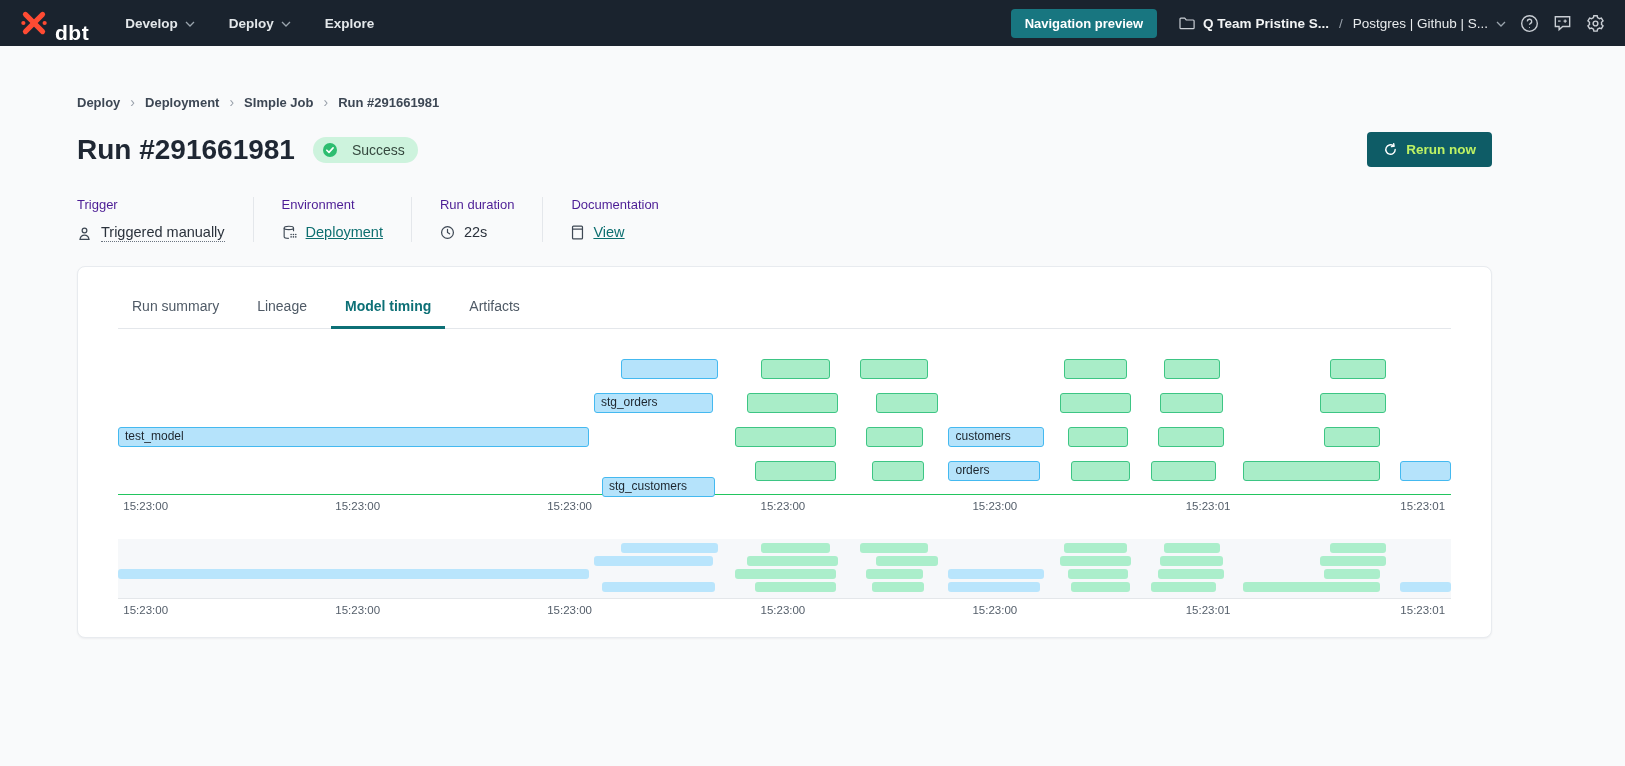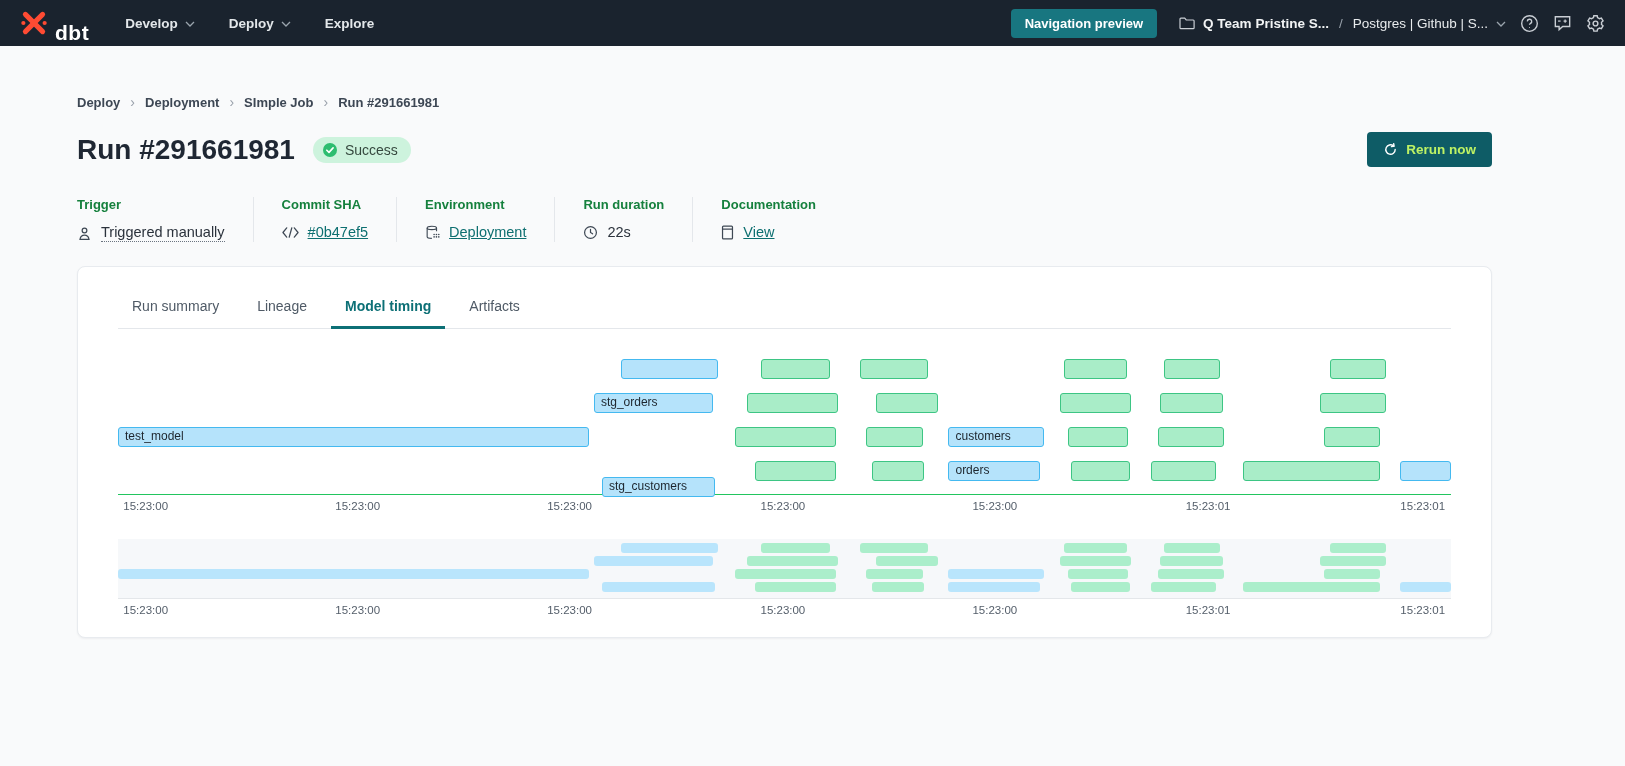--- a/index.html
+++ b/index.html
@@ -25,28 +25,28 @@
   .account .chev{color:#9aa4ad;display:flex;margin-top:2px;}
   .top-icon{color:#c9ced4;display:flex;align-items:center;cursor:pointer;}
   
   .content{margin-left:77px;width:1415px;}
   .breadcrumb{margin-top:48px;display:flex;align-items:center;gap:10px;font-size:13px;font-weight:700;color:#3d4754;}
   .crumb{cursor:pointer;}
   .crumb-sep{color:#9aa1ab;font-weight:400;font-size:14px;}
   .title-row{margin-top:22px;display:flex;align-items:center;justify-content:space-between;}
   .title-left{display:flex;align-items:center;gap:18px;}
   .page-title{font-size:28px;font-weight:700;color:#1f2733;}
-  .status-badge{display:flex;align-items:center;gap:7px;background:#cdf3dd;border-radius:15px;padding:5px 13px 5px 9px;font-size:14px;color:#35483e;}
+  .status-badge{display:flex;align-items:center;gap:14px;background:#cdf3dd;border-radius:15px;padding:5px 13px 5px 9px;font-size:14px;color:#35483e;}
   .rerun-btn{background:#0e5c66;color:#bef264;border:none;border-radius:4px;padding:10px 16px;font-size:13.5px;font-weight:700;display:flex;align-items:center;gap:8px;cursor:pointer;}
   .triggered{margin-top:9px;font-size:13px;color:#5d6673;}
   
   .meta-row{margin-top:30px;display:flex;}
   .meta-item{padding-right:28px;}
   .meta-item + .meta-item{border-left:1px solid #e4e7eb;padding-left:28px;}
-  .meta-label{font-size:13px;color:#15803d;margin-bottom:12px;font-weight:bold;}
+  .meta-label{font-size:13px;color:#4c1d95;margin-bottom:12px;}
   .meta-value{display:flex;align-items:center;gap:9px;font-size:14.5px;color:#2b323c;}
   .meta-value .m-icon{display:flex;color:#3e4854;}
   .meta-value .val.dotted{border-bottom:1.5px dotted #6b7480;padding-bottom:1px;}
   .meta-value .val.link{color:#0d6f70;text-decoration:underline;cursor:pointer;}
   
   .card{margin-top:24px;background:#fff;border:1px solid #e8ebef;border-radius:8px;box-shadow:0 1px 2px rgba(16,24,40,.05);padding:22px 40px 16px;}
   .tabs{display:flex;gap:10px;border-bottom:1px solid #e4e7eb;}
   .tab{padding:9px 14px 12px;font-size:14px;color:#4f5a66;cursor:pointer;border-bottom:3px solid transparent;margin-bottom:-1px;}
   .tab.active{color:#0d7076;font-weight:700;border-bottom-color:#0d7076;}
   
@@ -180,31 +180,20 @@
       <div class="meta-item">
         <div class="meta-label">Trigger</div>
         <div class="meta-value">
           <span class="m-icon">
             <svg width="15" height="15" viewBox="0 0 16 16" fill="none" stroke="currentColor" stroke-width="1.3">
               <circle cx="8" cy="4.8" r="2.5"></circle>
               <path d="M3.2 14.2c.5-2.9 2.3-4.4 4.8-4.4s4.3 1.5 4.8 4.4z"></path>
             </svg>
           </span>
           <span class="val dotted">Triggered manually</span>
-        </div>
-      </div>
-      <div class="meta-item">
-        <div class="meta-label">Commit SHA</div>
-        <div class="meta-value">
-          <span class="m-icon">
-            <svg width="17" height="13" viewBox="0 0 18 12" fill="none" stroke="currentColor" stroke-width="1.3" stroke-linecap="round" stroke-linejoin="round">
-              <path d="M5 1 1 6l4 5M13 1l4 5-4 5M10.4 1 7.6 11"></path>
-            </svg>
-          </span>
-          <span class="val link">#0b47ef5</span>
         </div>
       </div>
       <div class="meta-item">
         <div class="meta-label">Environment</div>
         <div class="meta-value">
           <span class="m-icon">
             <svg width="15" height="15" viewBox="0 0 16 16" fill="none" stroke="currentColor" stroke-width="1.2">
               <ellipse cx="7.3" cy="3.1" rx="5" ry="1.8"></ellipse>
               <path d="M2.3 3.1v9.4c0 1 2.2 1.8 5 1.8M12.3 3.1v3.6"></path>
               <g fill="currentColor" stroke="none">

